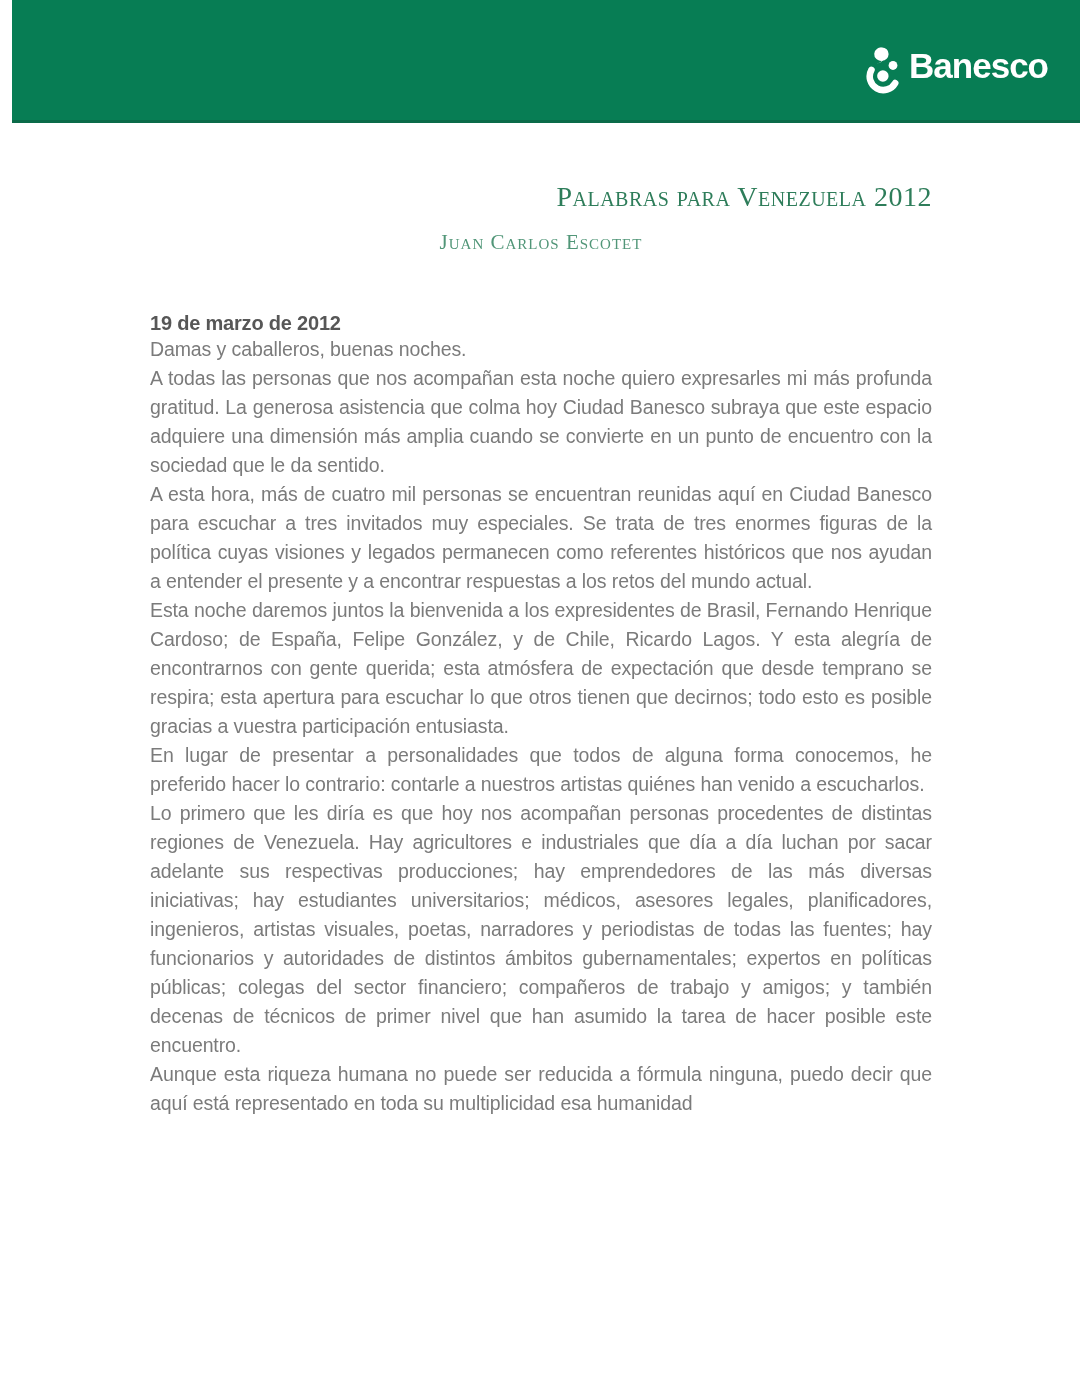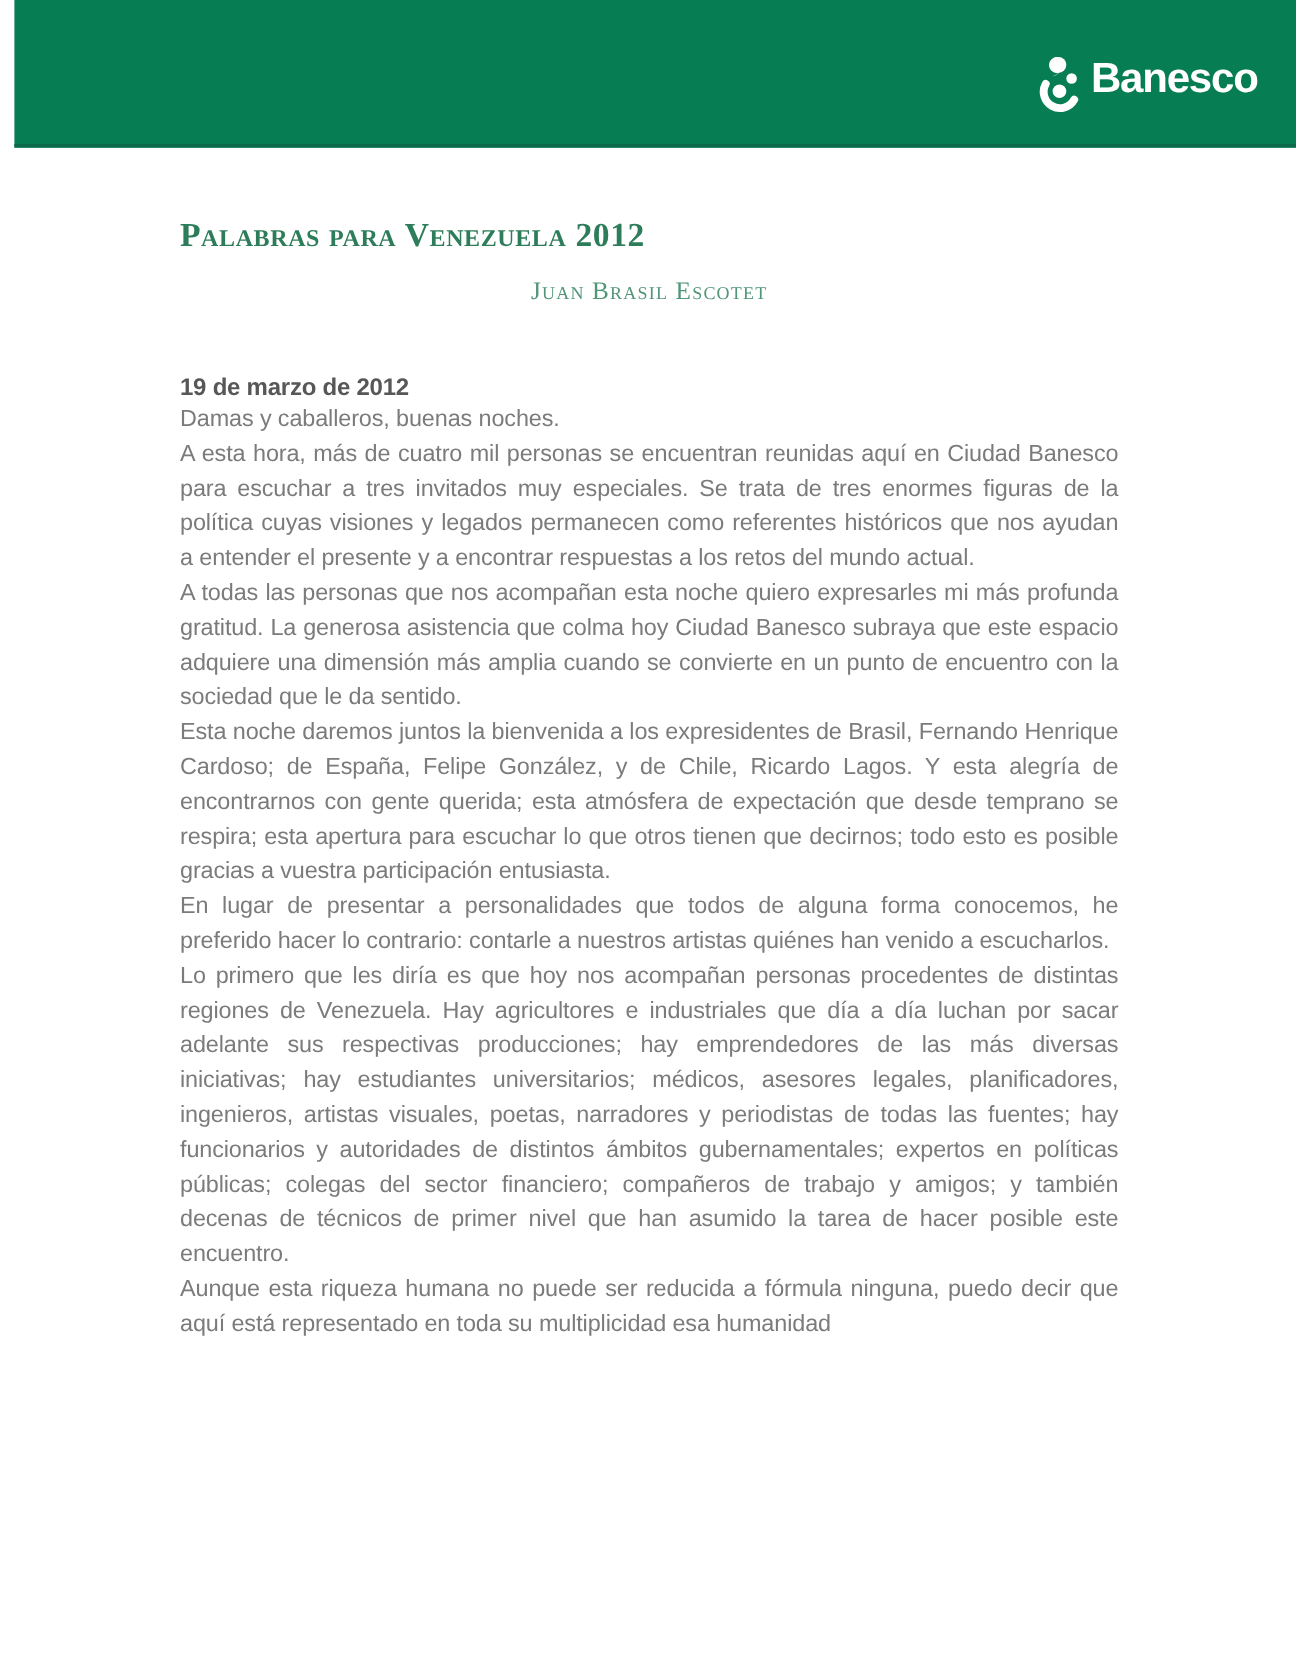--- a/index.html
+++ b/index.html
@@ -39,24 +39,24 @@
     }
 
     
     .doc {
       position: absolute;
       top: 123px; left: 0; right: 0;
       padding: 0 148px 0 150px;
     }
     .doc-title {
       margin-top: 58px;
-      text-align: left;
+      text-align: right;
       font-family: "Liberation Serif", serif;
       font-variant: small-caps;
-      font-weight: bold;
+      font-weight: normal;
       font-size: 28px;
       letter-spacing: 0.5px;
       color: #2E7D5A;
     }
     .doc-subtitle {
       margin-top: 17px;
       text-align: center;
       font-family: "Liberation Serif", serif;
       font-variant: small-caps;
       font-weight: normal;
@@ -96,26 +96,26 @@
         <path d="M 26 58 A 30 30 0 1 0 80 88" stroke="#ffffff" stroke-width="15" fill="none" stroke-linecap="round"></path>
 
         <circle cx="52" cy="72" r="13" fill="#ffffff"></circle>
       </svg>
       <span class="logo-text">Banesco</span>
     </div>
   </div>
 
   <main class="doc">
     <h1 class="doc-title">Palabras para Venezuela 2012</h1>
-    <h2 class="doc-subtitle">Juan Brasil Escotet</h2>
+    <h2 class="doc-subtitle">Juan Carlos Escotet</h2>
 
     <p class="doc-date">19 de marzo de 2012</p>
 
     <p class="body-par">Damas y caballeros, buenas noches.</p>
+    <p class="body-par">A todas las personas que nos acompañan esta noche quiero expresarles mi más profunda gratitud. La generosa asistencia que colma hoy Ciudad Banesco subraya que este espacio adquiere una dimensión más amplia cuando se convierte en un punto de encuentro con la sociedad que le da sentido.</p>
     <p class="body-par">A esta hora, más de cuatro mil personas se encuentran reunidas aquí en Ciudad Banesco para escuchar a tres invitados muy especiales. Se trata de tres enormes figuras de la política cuyas visiones y legados permanecen como referentes históricos que nos ayudan a entender el presente y a encontrar respuestas a los retos del mundo actual.</p>
-    <p class="body-par">A todas las personas que nos acompañan esta noche quiero expresarles mi más profunda gratitud. La generosa asistencia que colma hoy Ciudad Banesco subraya que este espacio adquiere una dimensión más amplia cuando se convierte en un punto de encuentro con la sociedad que le da sentido.</p>
     <p class="body-par">Esta noche daremos juntos la bienvenida a los expresidentes de Brasil, Fernando Henrique Cardoso; de España, Felipe González, y de Chile, Ricardo Lagos. Y esta alegría de encontrarnos con gente querida; esta atmósfera de expectación que desde temprano se respira; esta apertura para escuchar lo que otros tienen que decirnos; todo esto es posible gracias a vuestra participación entusiasta.</p>
     <p class="body-par">En lugar de presentar a personalidades que todos de alguna forma conocemos, he preferido hacer lo contrario: contarle a nuestros artistas quiénes han venido a escucharlos.</p>
     <p class="body-par">Lo primero que les diría es que hoy nos acompañan personas procedentes de distintas regiones de Venezuela. Hay agricultores e industriales que día a día luchan por sacar adelante sus respectivas producciones; hay emprendedores de las más diversas iniciativas; hay estudiantes universitarios; médicos, asesores legales, planificadores, ingenieros, artistas visuales, poetas, narradores y periodistas de todas las fuentes; hay funcionarios y autoridades de distintos ámbitos gubernamentales; expertos en políticas públicas; colegas del sector financiero; compañeros de trabajo y amigos; y también decenas de técnicos de primer nivel que han asumido la tarea de hacer posible este encuentro.</p>
     <p class="body-par">Aunque esta riqueza humana no puede ser reducida a fórmula ninguna, puedo decir que aquí está representado en toda su multiplicidad esa humanidad</p>
   </main>
 
 </div>
 
 </body></html>

